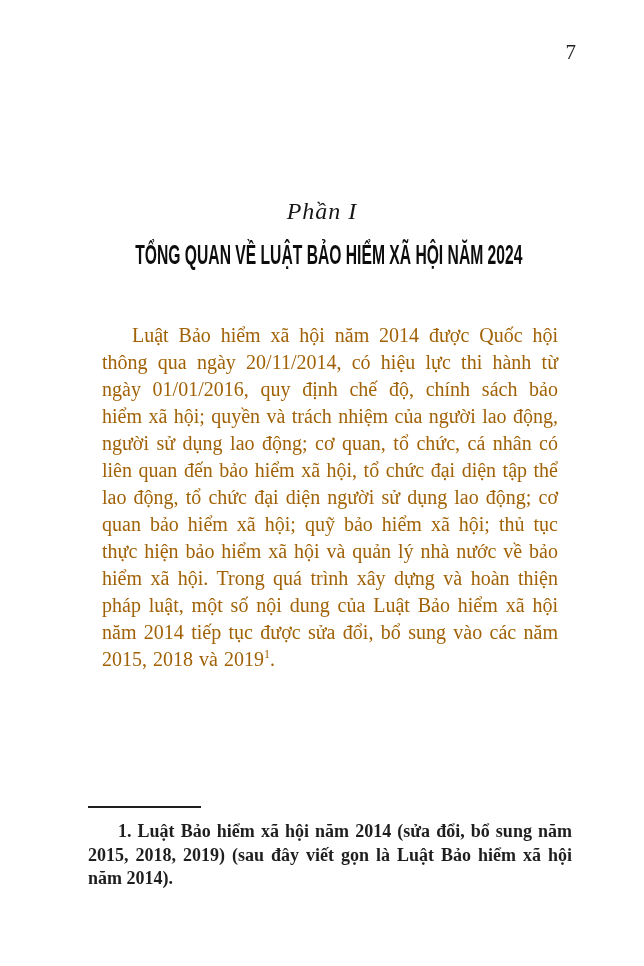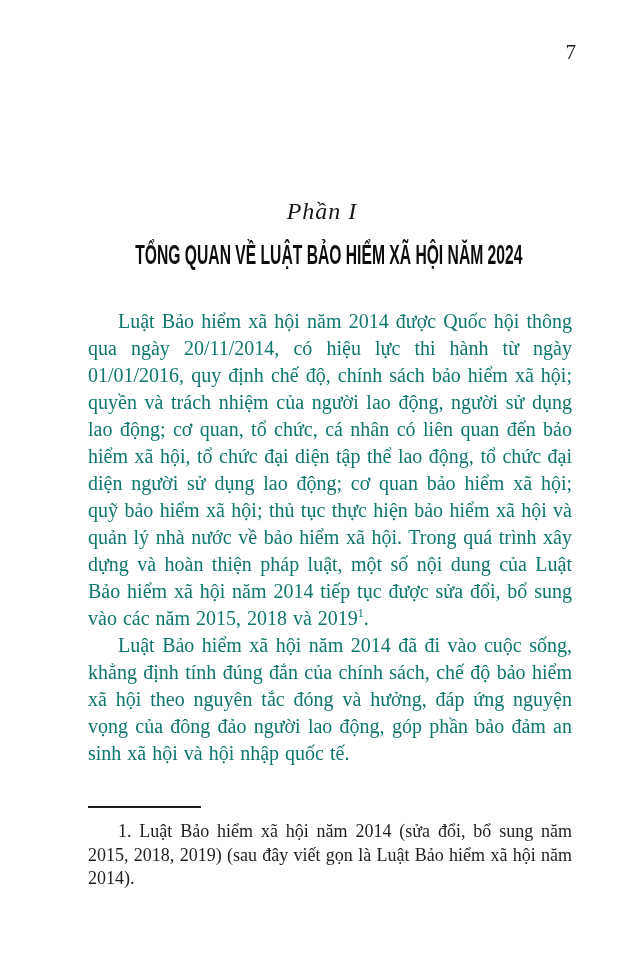--- a/index.html
+++ b/index.html
@@ -52,37 +52,38 @@
     transform-origin: 50% 50%;
     color: #0d0d0d;
   }
   .content {
     position: absolute;
     top: 308px;
     left: 88px;
     width: 484px;
   }
   .body-paragraph {
-    margin: 0;
+    margin: 14px;
     font-size: 20px;
     line-height: 27px;
     text-align: justify;
     text-indent: 30px;
-    color: #0f766e;
+    color: #a16207;
     word-spacing: 1px;
   }
   .body-paragraph sup {
     font-size: 12px;
     line-height: 0;
   }
   .footnote-block {
     position: absolute;
     top: 806px;
     left: 88px;
     width: 484px;
+    font-weight: bold;
   }
   .footnote-rule {
     width: 113px;
     height: 0;
     border: none;
     border-top: 2px solid #1e1e1e;
     margin: 0 0 12px 0;
   }
   .footnote-text {
     margin: 0;
@@ -100,21 +101,20 @@
 
   <div class="page-number">7</div>
 
   <div class="part-label">Phần I</div>
 
   <h1 class="chapter-title">TỔNG QUAN VỀ LUẬT BẢO HIỂM XÃ HỘI NĂM 2024</h1>
 
   <div class="content">
     <p class="body-paragraph"><span>Luật Bảo hiểm xã hội năm 2014 được Quốc hội thông qua ngày 20/11/2014, có hiệu lực thi hành từ ngày 01/01/2016, quy định chế độ, chính sách bảo hiểm xã hội; quyền và trách nhiệm của người lao động, người sử dụng lao động; cơ quan, tổ chức, cá nhân có liên quan đến bảo hiểm xã hội, tổ chức đại diện tập thể lao động, tổ chức đại diện người sử dụng lao động; cơ quan bảo hiểm xã hội; quỹ bảo hiểm xã hội; thủ tục thực hiện bảo hiểm xã hội và quản lý nhà nước về bảo hiểm xã hội. Trong quá trình xây dựng và hoàn thiện pháp luật, một số nội dung của Luật Bảo hiểm xã hội năm 2014 tiếp tục được sửa đổi, bổ sung vào các năm 2015, 2018 và 2019</span><sup>1</sup><span>.</span></p>
 
-    <p class="body-paragraph">Luật Bảo hiểm xã hội năm 2014 đã đi vào cuộc sống, khẳng định tính đúng đắn của chính sách, chế độ bảo hiểm xã hội theo nguyên tắc đóng và hưởng, đáp ứng nguyện vọng của đông đảo người lao động, góp phần bảo đảm an sinh xã hội và hội nhập quốc tế.</p>
   </div>
 
   <div class="footnote-block">
     <hr class="footnote-rule">
     <p class="footnote-text">1. Luật Bảo hiểm xã hội năm 2014 (sửa đổi, bổ sung năm 2015, 2018, 2019) (sau đây viết gọn là Luật Bảo hiểm xã hội năm 2014).</p>
   </div>
 
 </div>
 
 </body></html>

